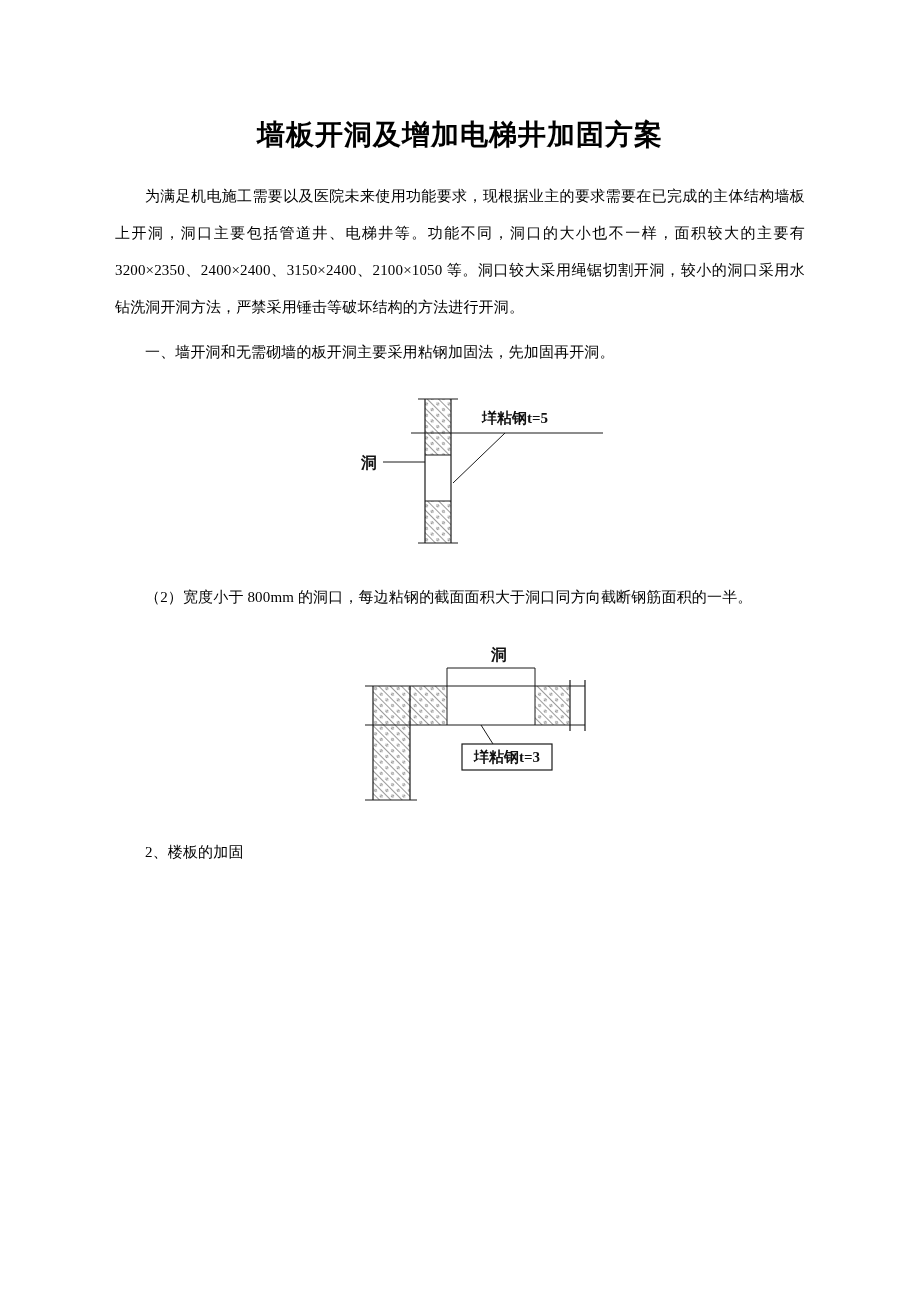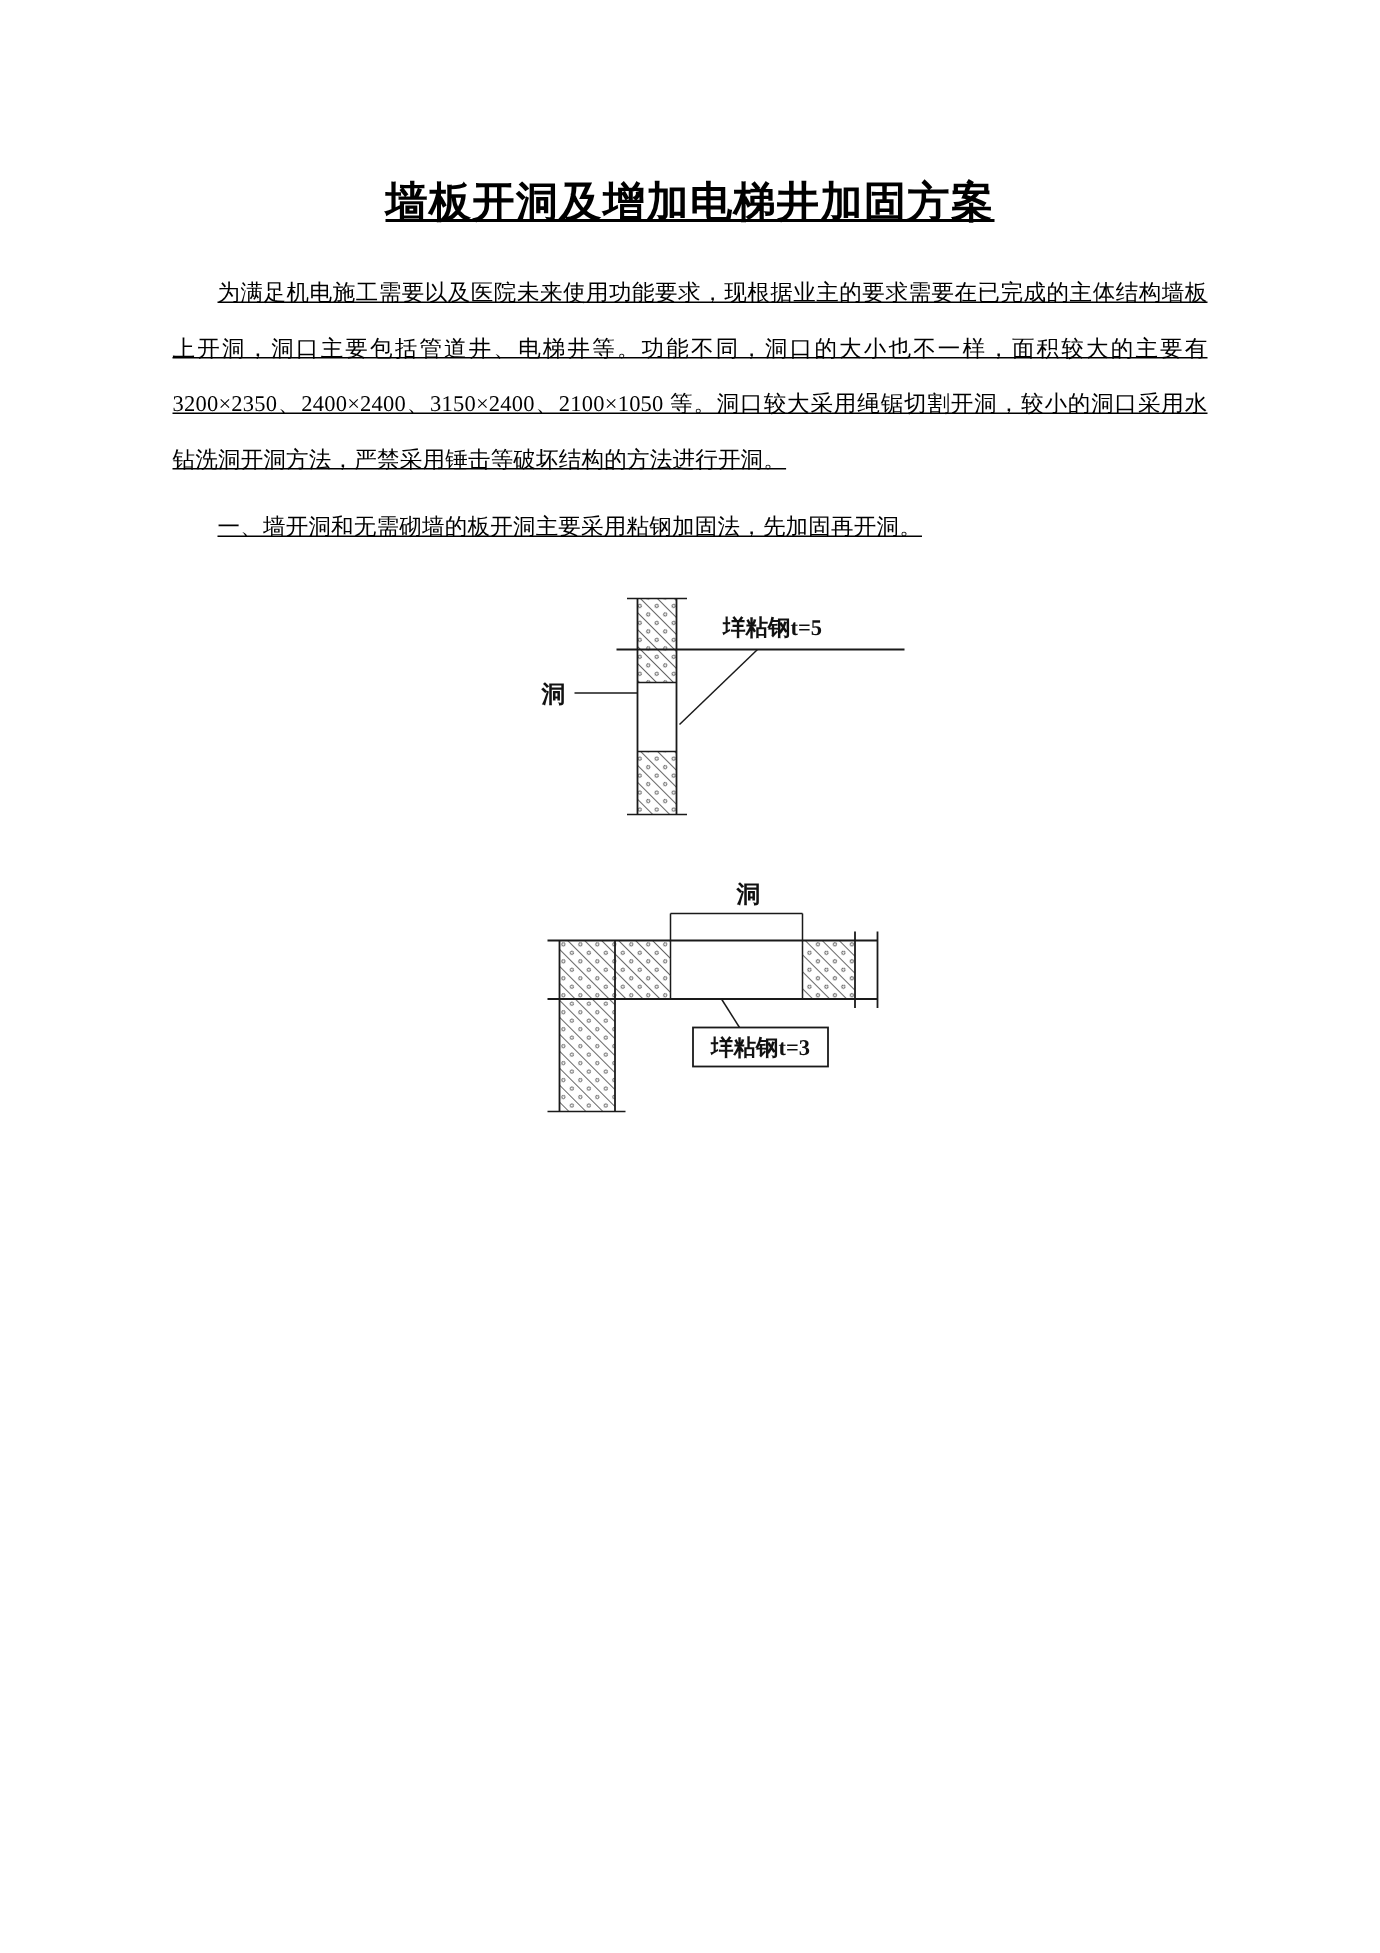--- a/index.html
+++ b/index.html
@@ -6,21 +6,20 @@
   html, body { background: #ffffff; }
   .page {
     width: 920px;
     height: 1302px;
     background: #ffffff;
     color: #000000;
     font-family: "Liberation Serif", "DejaVu Serif", serif;
     position: relative;
     overflow: hidden;
     margin: 0 auto;
-    text-decoration: underline;
   }
   .content {
     padding: 116px 115px 0 115px;
   }
   .doc-title {
     font-size: 28px;
     font-weight: bold;
     text-align: center;
     letter-spacing: 1px;
     margin-bottom: 24px;
@@ -95,20 +94,21 @@
           <text class="fig-label" x="400" y="30" text-anchor="middle">垟粘钢t=5</text>
         </g>
 
         <g>
           <text class="fig-label-big" x="246" y="75">洞</text>
           <line x1="268" y1="69" x2="310" y2="69" stroke="#1a1a1a" stroke-width="1"></line>
         </g>
       </svg>
     </div>
 
+    <p class="para">（2）宽度小于 800mm 的洞口，每边粘钢的截面面积大于洞口同方向截断钢筋面积的一半。</p>
 
     <div class="figure">
       <svg width="690" height="172" viewBox="0 0 690 172">
         <defs>
           <pattern id="hatchB" width="8" height="8" patternUnits="userSpaceOnUse" patternTransform="rotate(-45)">
             <line x1="0" y1="0" x2="0" y2="8" stroke="#333333" stroke-width="1"></line>
             <circle cx="4.5" cy="4" r="1.1" fill="none" stroke="#444444" stroke-width="0.6"></circle>
           </pattern>
         </defs>
 
@@ -137,15 +137,16 @@
         </g>
 
         <g>
           <line x1="378" y1="106" x2="366" y2="87" stroke="#1a1a1a" stroke-width="1"></line>
           <rect x="347" y="106" width="90" height="26" fill="none" stroke="#1a1a1a" stroke-width="1.2"></rect>
           <text class="fig-label" x="392" y="124" text-anchor="middle">垟粘钢t=3</text>
         </g>
       </svg>
     </div>
 
+    <p class="para">2、楼板的加固</p>
 
   </div>
 </div>
 
 </body></html>

